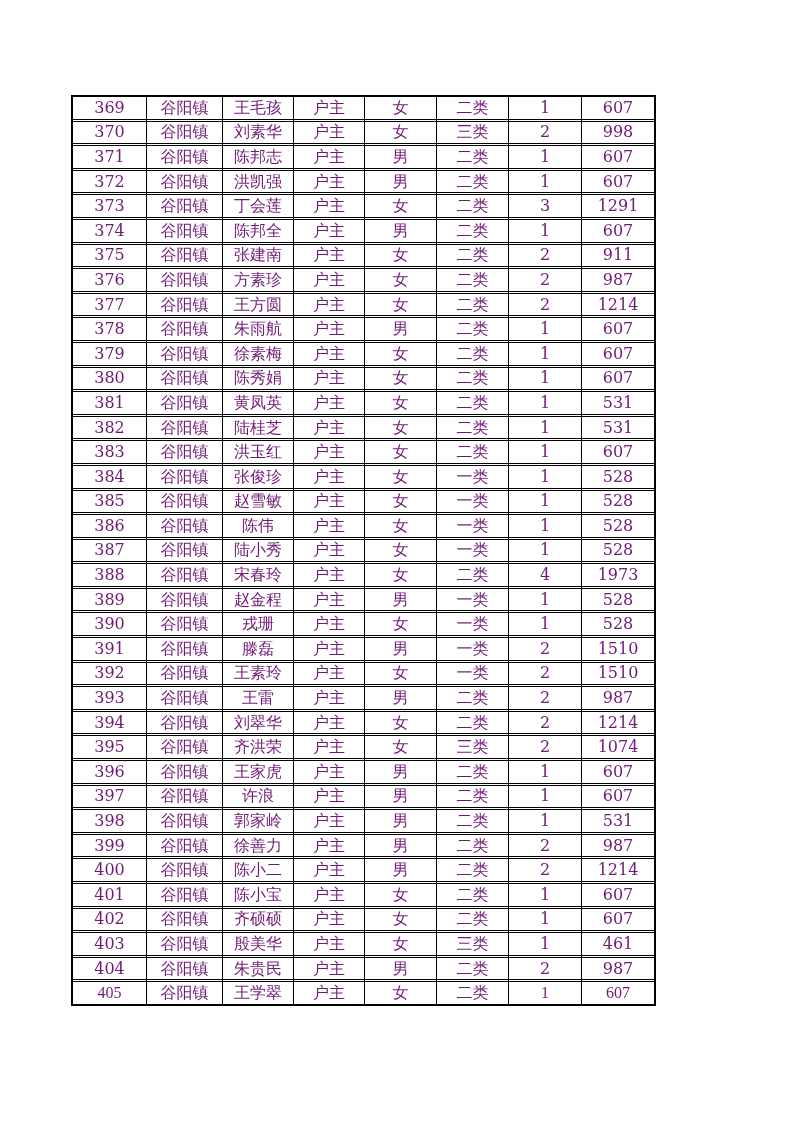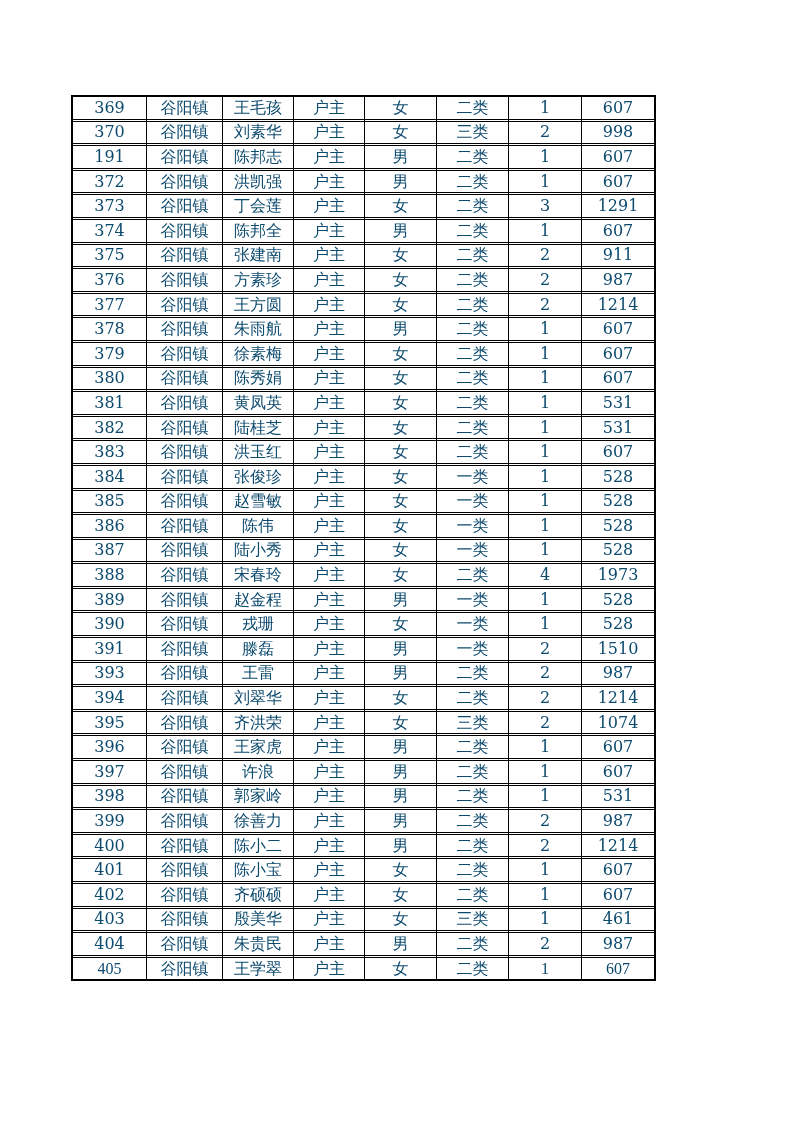--- a/index.html
+++ b/index.html
@@ -7,21 +7,21 @@
     padding: 0;
     background: #ffffff;
   }
   .page {
     position: relative;
     width: 793px;
     height: 1122px;
     background: #ffffff;
     overflow: hidden;
     font-family: "DejaVu Serif", "Liberation Serif", serif;
-    color: #0c4a6e;
+    color: #701a75;
   }
   table.roster {
     position: absolute;
     left: 71px;
     top: 95px;
     width: 581px;
     table-layout: fixed;
     border-collapse: separate;
     border-spacing: 0;
     border: 2px solid #000000;
@@ -77,21 +77,21 @@
           <td>370</td>
           <td>谷阳镇</td>
           <td>刘素华</td>
           <td>户主</td>
           <td>女</td>
           <td>三类</td>
           <td>2</td>
           <td>998</td>
         </tr>
         <tr>
-          <td>191</td>
+          <td>371</td>
           <td>谷阳镇</td>
           <td>陈邦志</td>
           <td>户主</td>
           <td>男</td>
           <td>二类</td>
           <td>1</td>
           <td>607</td>
         </tr>
         <tr>
           <td>372</td>
@@ -282,20 +282,30 @@
           <td>一类</td>
           <td>1</td>
           <td>528</td>
         </tr>
         <tr>
           <td>391</td>
           <td>谷阳镇</td>
           <td>滕磊</td>
           <td>户主</td>
           <td>男</td>
+          <td>一类</td>
+          <td>2</td>
+          <td>1510</td>
+        </tr>
+        <tr>
+          <td>392</td>
+          <td>谷阳镇</td>
+          <td>王素玲</td>
+          <td>户主</td>
+          <td>女</td>
           <td>一类</td>
           <td>2</td>
           <td>1510</td>
         </tr>
         <tr>
           <td>393</td>
           <td>谷阳镇</td>
           <td>王雷</td>
           <td>户主</td>
           <td>男</td>

